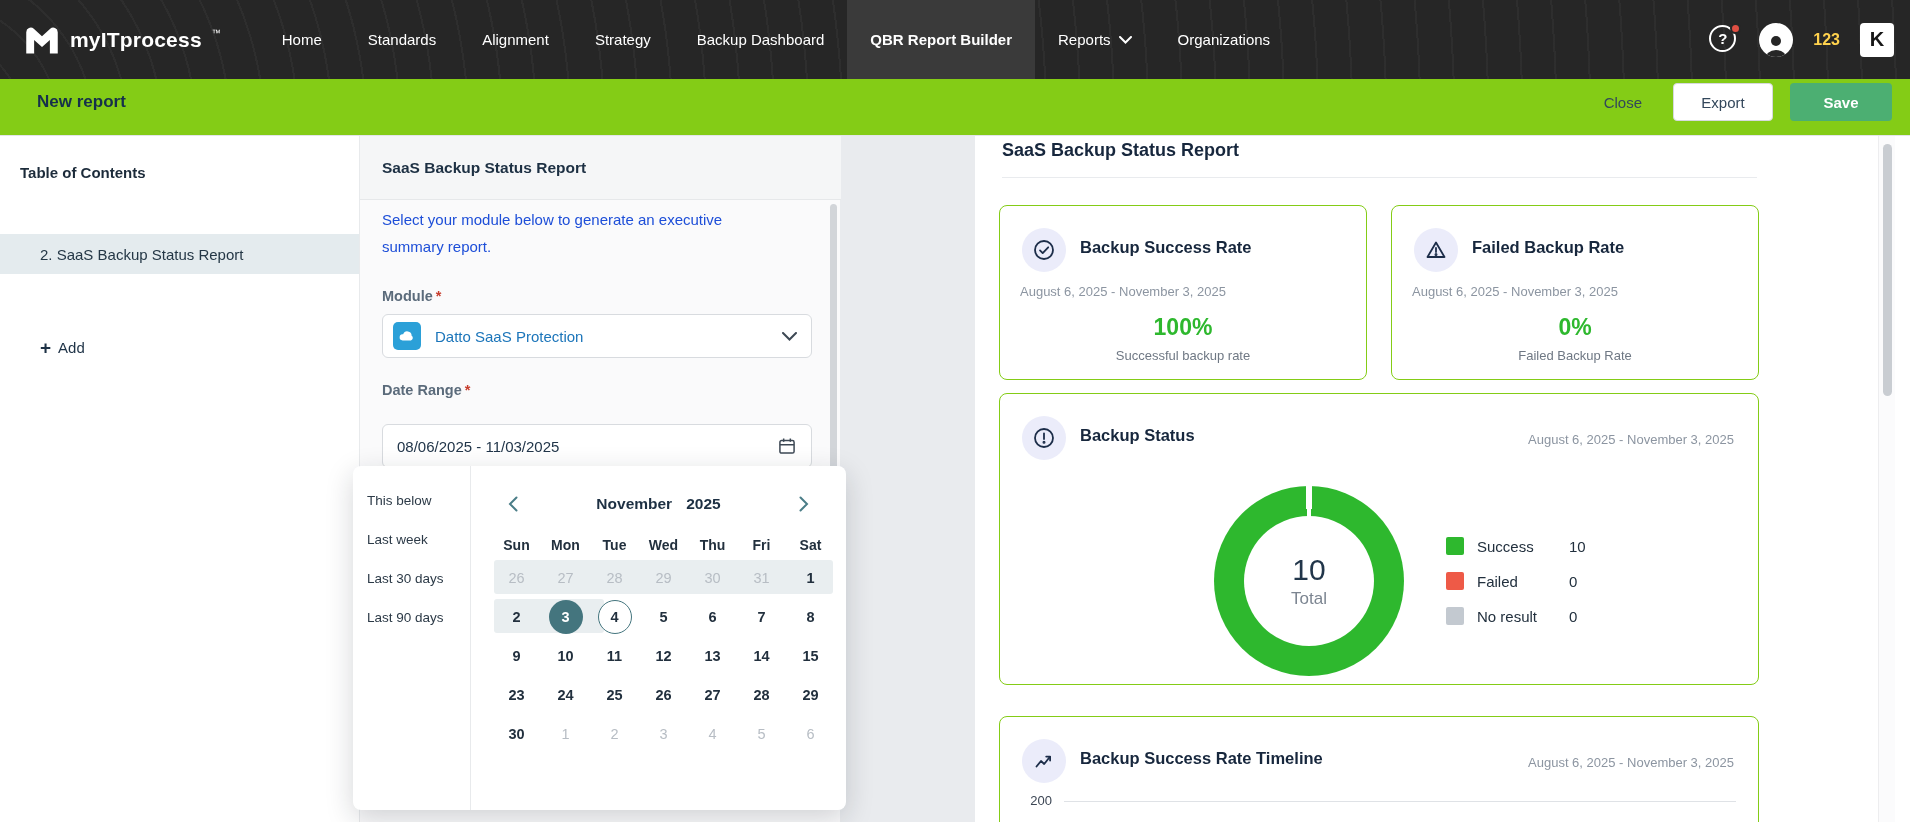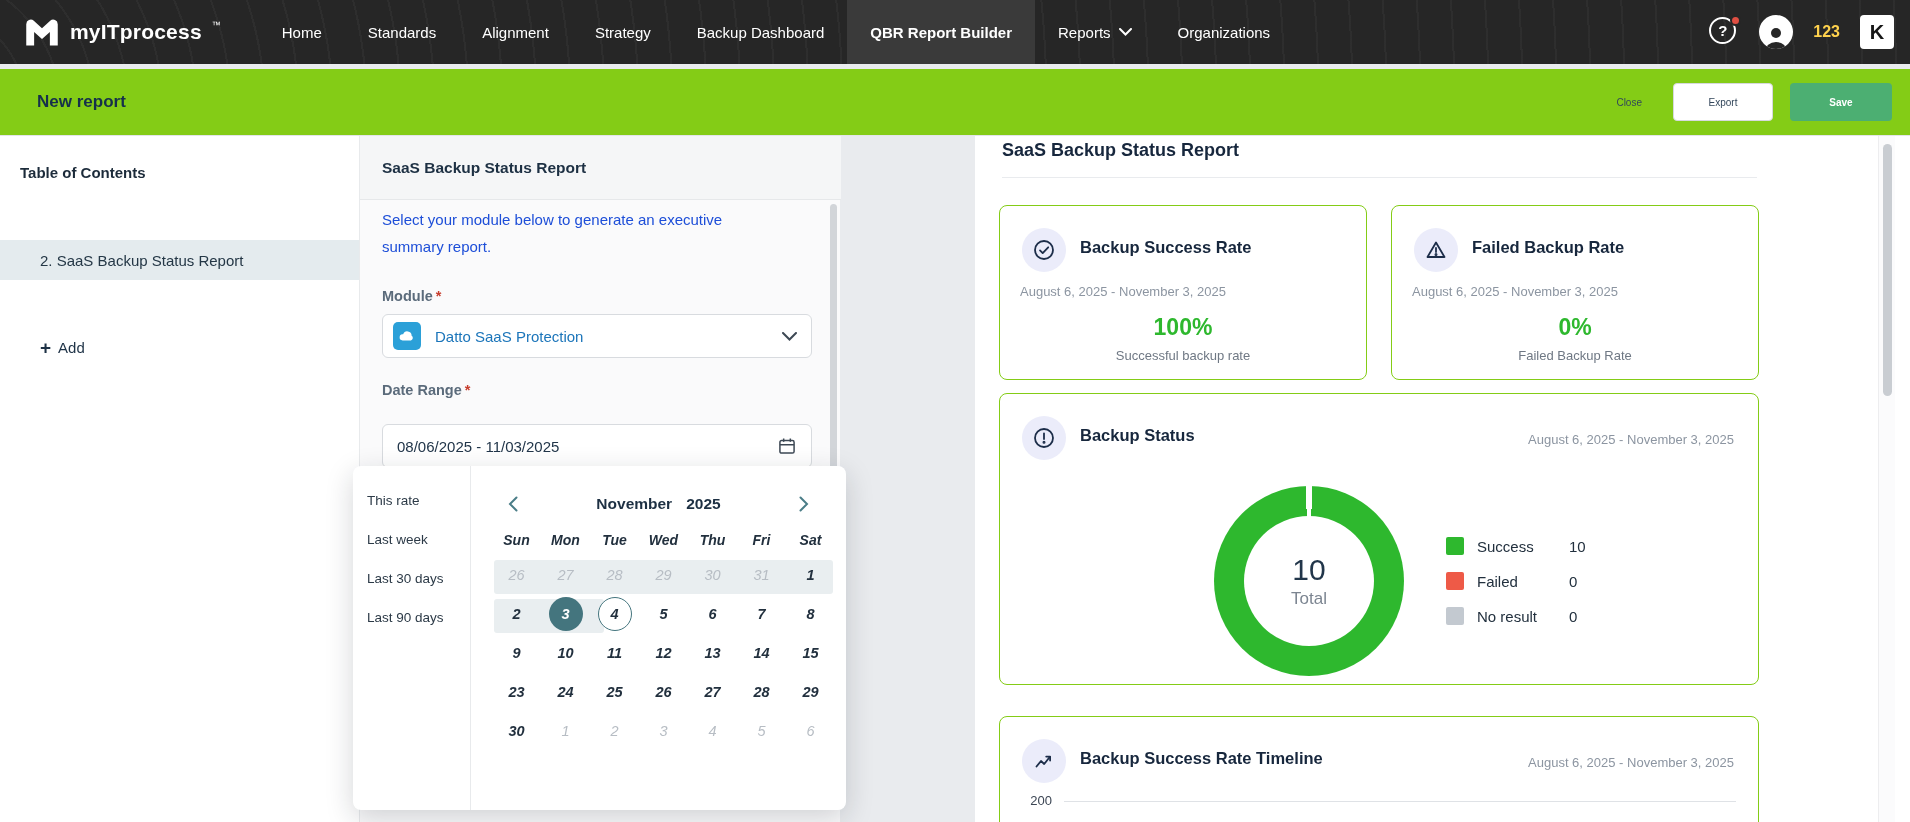--- a/index.html
+++ b/index.html
@@ -1,20 +1,20 @@
 <!DOCTYPE html>
 <html><head>
 <meta charset="utf-8">
 <style>
   * { margin:0; padding:0; box-sizing:border-box; }
   html,body { width:1910px; height:822px; overflow:hidden; background:#e9ebee;
     font-family:"Liberation Sans","DejaVu Sans",sans-serif; color:#22303e; }
 
   
-  .topnav { position:absolute; left:0; top:0; width:1910px; height:64px; background:#262626;
+  .topnav { position:absolute; left:0; top:0; width:1910px; height:79px; background:#262626;
     background-image:repeating-radial-gradient(circle at -4% 170%, rgba(255,255,255,.035) 0 2px, transparent 2px 34px);
     display:flex; align-items:stretch; z-index:10; }
   .brand { display:flex; align-items:center; gap:10px; padding-left:24px; }
   .brand-name { color:#fff; font-size:21px; font-weight:700; letter-spacing:.2px; }
   .brand-tm { color:#fff; font-size:9px; vertical-align:top; position:relative; top:-7px; }
   .navitems { display:flex; margin-left:38px; }
   .navitem { display:flex; align-items:center; gap:8px; padding:0 23px; color:#fff; font-size:15px; cursor:pointer; }
   .navitem.active { background:#3a3a3a; font-weight:700; }
   .nav-right { margin-left:auto; display:flex; align-items:center; gap:20px; padding-right:16px; }
   .help-wrap { position:relative; width:30px; height:30px; cursor:pointer; }
@@ -26,36 +26,36 @@
     justify-content:center; overflow:hidden; cursor:pointer; }
   .user-badge { color:#ffd24d; font-size:16px; font-weight:600; }
   .partner { width:34px; height:34px; background:#fff; border-radius:4px; display:flex; align-items:center;
     justify-content:center; font-weight:800; font-size:20px; color:#161616; cursor:pointer; }
 
   
   .actionbar { position:absolute; left:0; top:69px; width:1910px; height:67px; background:#84cc16;
     border-bottom:1px solid #e3e5e8; display:flex; align-items:center; z-index:5; }
   .page-title { margin-left:37px; font-size:17px; font-weight:700; color:#16304b; }
   .ab-right { margin-left:auto; display:flex; align-items:center; gap:17px; padding-right:18px; }
-  .btn { height:38px; border-radius:4px; font-size:10px; display:flex; align-items:center; justify-content:center;
+  .btn { height:38px; border-radius:4px; font-size:15px; display:flex; align-items:center; justify-content:center;
     cursor:pointer; border:none; background:none; font-family:inherit; }
   .btn-text { color:#33475b; padding:0 14px; }
   .btn-outline { width:100px; border:1px solid #d6d9dd; background:#fff; color:#33475b; }
   .btn-green { width:102px; background:#4caf72; color:#fff; font-weight:600; }
 
   
   .content { position:absolute; left:0; top:136px; width:1910px; height:686px; background:#e9ebee; }
 
   
   .toc { position:absolute; left:0; top:0; width:359px; height:686px; background:#fff; }
   .toc-heading { position:absolute; left:20px; top:28px; font-size:15px; font-weight:700; color:#1c2b3a; }
   .toc-item { position:absolute; left:0; width:359px; height:40px; display:flex; align-items:center;
     padding-left:40px; font-size:15px; color:#243746; cursor:pointer; }
   .toc-item.i0 { top:73px; }
-  .toc-item.i1 { top:104px; background:#e4ebee;align-items:center; }
+  .toc-item.i1 { top:98px; background:#e4ebee;align-items:center; }
   .toc-add { position:absolute; left:40px; top:202px; display:flex; align-items:center; gap:7px;
     font-size:15px; color:#1e3246; cursor:pointer; }
   .toc-add .plus { font-size:19px; font-weight:600; line-height:1; }
 
   
   .editor { position:absolute; left:359px; top:0; width:481px; height:686px; background:#fafafb;
     border-left:1px solid #e8eaec; }
   .editor-header { position:absolute; left:0; top:0; width:481px; height:64px; background:#f5f6f7;
     border-bottom:1px solid #e6e8ea; display:flex; align-items:center; padding-left:22px;
     font-size:15.5px; font-weight:700; color:#1d3043; }
@@ -121,22 +121,22 @@
   .presets { position:absolute; left:0; top:0; width:118px; height:100%; border-right:1px solid #e8eaec;
     padding-top:27px; }
   .preset { height:39px; display:flex; align-items:flex-start; padding-left:14px; font-size:13.5px;
     color:#2c3a47; cursor:pointer; }
   .cal { position:absolute; left:118px; top:0; right:0; }
   .cal-head { display:flex; align-items:center; justify-content:space-between; padding:26px 30px 0 30px; }
   .cal-nav { width:24px; height:24px; display:flex; align-items:center; justify-content:center; cursor:pointer; }
   .mh { display:flex; gap:14px; font-weight:700; font-size:15.5px; color:#1d3043; }
   .grid { margin:16px 11px 0 21px; width:343px; }
   .wk, .daynames { display:flex; position:relative; }
-  .dc { width:49px; height:39px; display:flex; align-items:flex-start; justify-content:center;
-    position:relative; z-index:1; cursor:pointer;font-style:italic; }
+  .dc { width:49px; height:39px; display:flex; align-items:center; justify-content:center;
+    position:relative; z-index:1; cursor:pointer; }
   .daynames .dc { height:26px; cursor:default; }
   .hn { font-size:14px; font-weight:700; color:#22303e; }
   .dn { width:34px; height:34px; border-radius:50%; display:flex; align-items:center; justify-content:center;
     font-size:14.5px; font-weight:600; color:#22303e; }
   .dn.m { color:#b7bdc4; font-weight:400; }
   .dn.sel { background:#44757e; color:#fff; font-weight:700; }
   .dn.tdy { border:1px solid #44757e; background:#fff; }
   .band { position:absolute; top:2px; bottom:3px; left:2px; background:#e9eef0; border-radius:3px; z-index:0; }
   .band-full { right:2px; } .band-part { width:110px; }
 
@@ -344,21 +344,21 @@
   </section>
 
   <div class="v-track">
     <div class="v-thumb"></div>
   </div>
   <div class="right-strip"></div>
 </div>
 
 <div class="popup">
   <div class="presets">
-    <div class="preset">This rate</div>
+    <div class="preset">This below</div>
     <div class="preset">Last week</div>
     <div class="preset">Last 30 days</div>
     <div class="preset">Last 90 days</div>
   </div>
   <div class="cal">
     <div class="cal-head">
       <div class="cal-nav">
         <svg width="10" height="16" viewBox="0 0 10 16">
             <path d="M8.5 1.5 L2 8 l6.5 6.5" stroke="#4a7d87" stroke-width="2" fill="none" stroke-linecap="round"></path>
           </svg>

